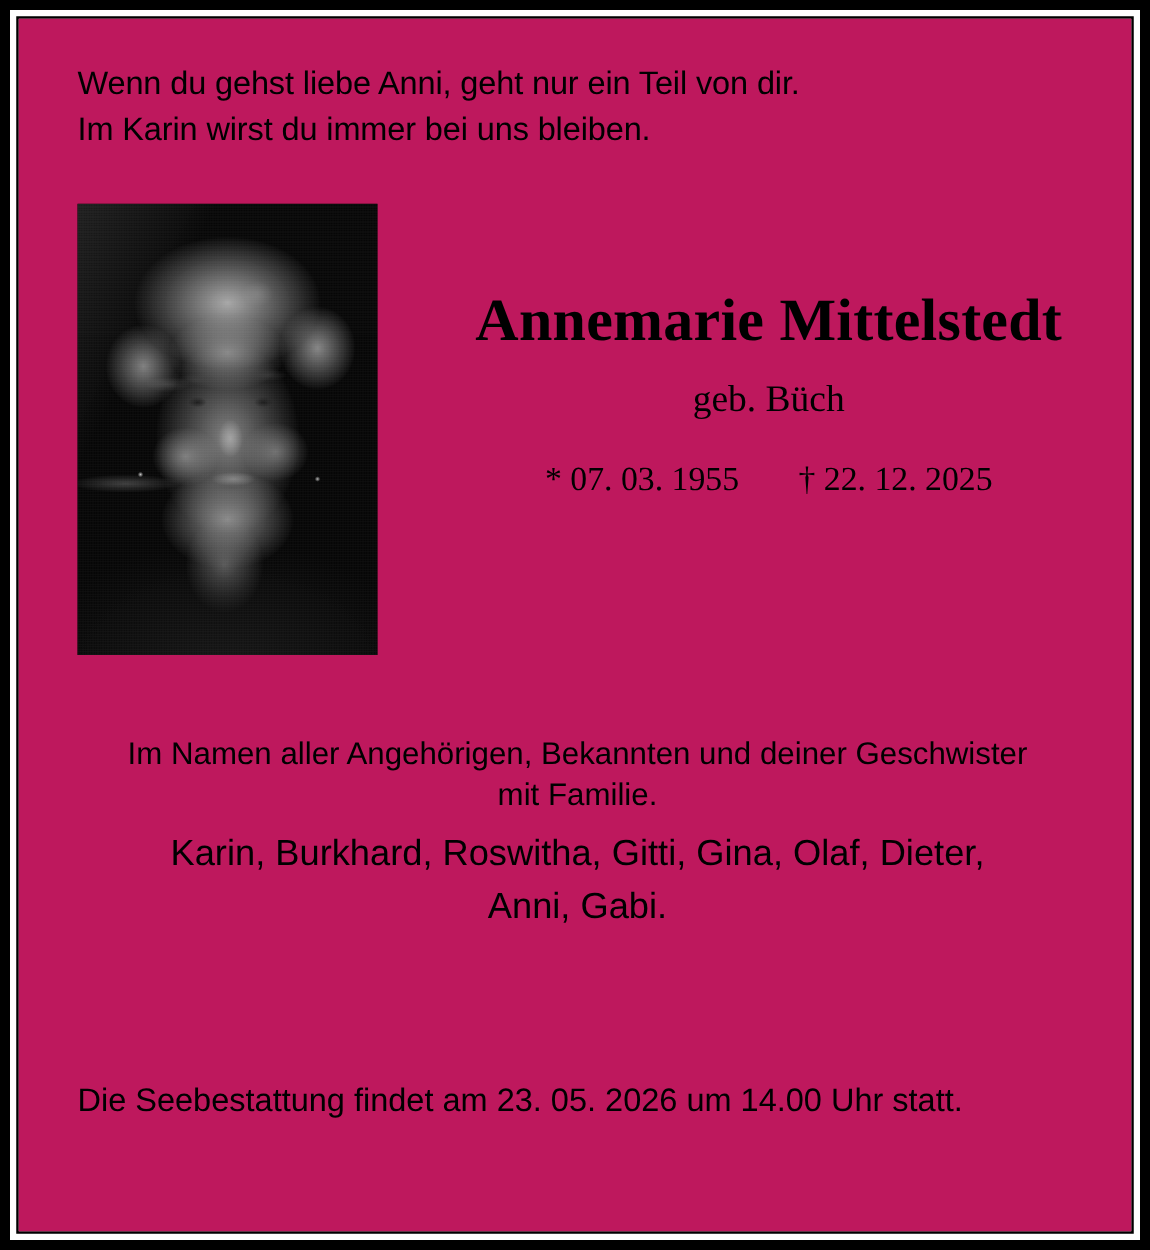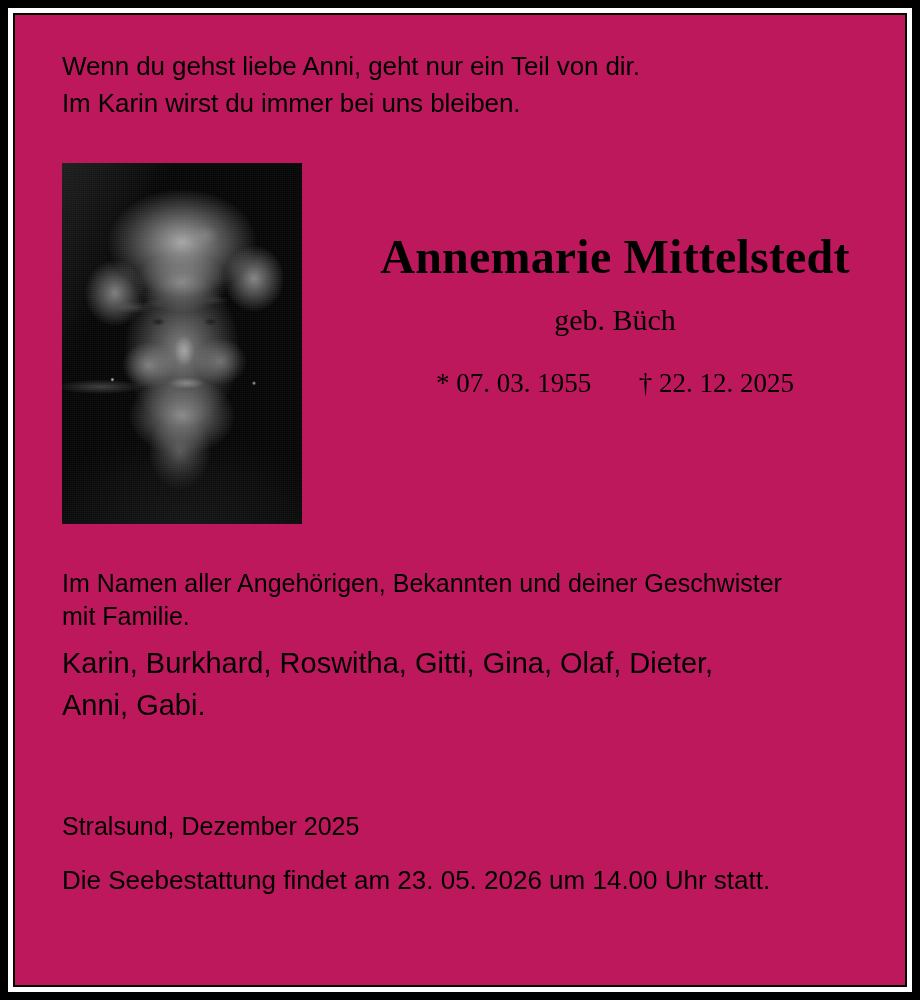--- a/index.html
+++ b/index.html
@@ -155,22 +155,23 @@
   }
   .dates .spacer {
     display: inline-block;
     width: 34px;
   }
 
   
   .family {
     position: absolute;
     left: 47px;
-    top: 552px;
+    top: 572px;
     width: 800px;
+    text-align: center;
   }
   .family-intro-line {
     font-size: 25px;
     line-height: 33px;
     white-space: nowrap;
   }
   .family-names {
     margin-top: 9px;
   }
   .family-names-line {
@@ -229,19 +230,18 @@
 
         <div class="family">
           <div class="family-intro-line">Im Namen aller Angehörigen, Bekannten und deiner Geschwister</div>
           <div class="family-intro-line">mit Familie.</div>
           <div class="family-names">
             <div class="family-names-line">Karin, Burkhard, Roswitha, Gitti, Gina, Olaf, Dieter,</div>
             <div class="family-names-line">Anni, Gabi.</div>
           </div>
         </div>
 
-        <div class="place">Stralsund, Dezember 2025</div>
         <div class="ceremony">Die Seebestattung findet am 23. 05. 2026 um 14.00 Uhr statt.</div>
 
       </div>
     </div>
   </div>
 </div>
 
 </body></html>

